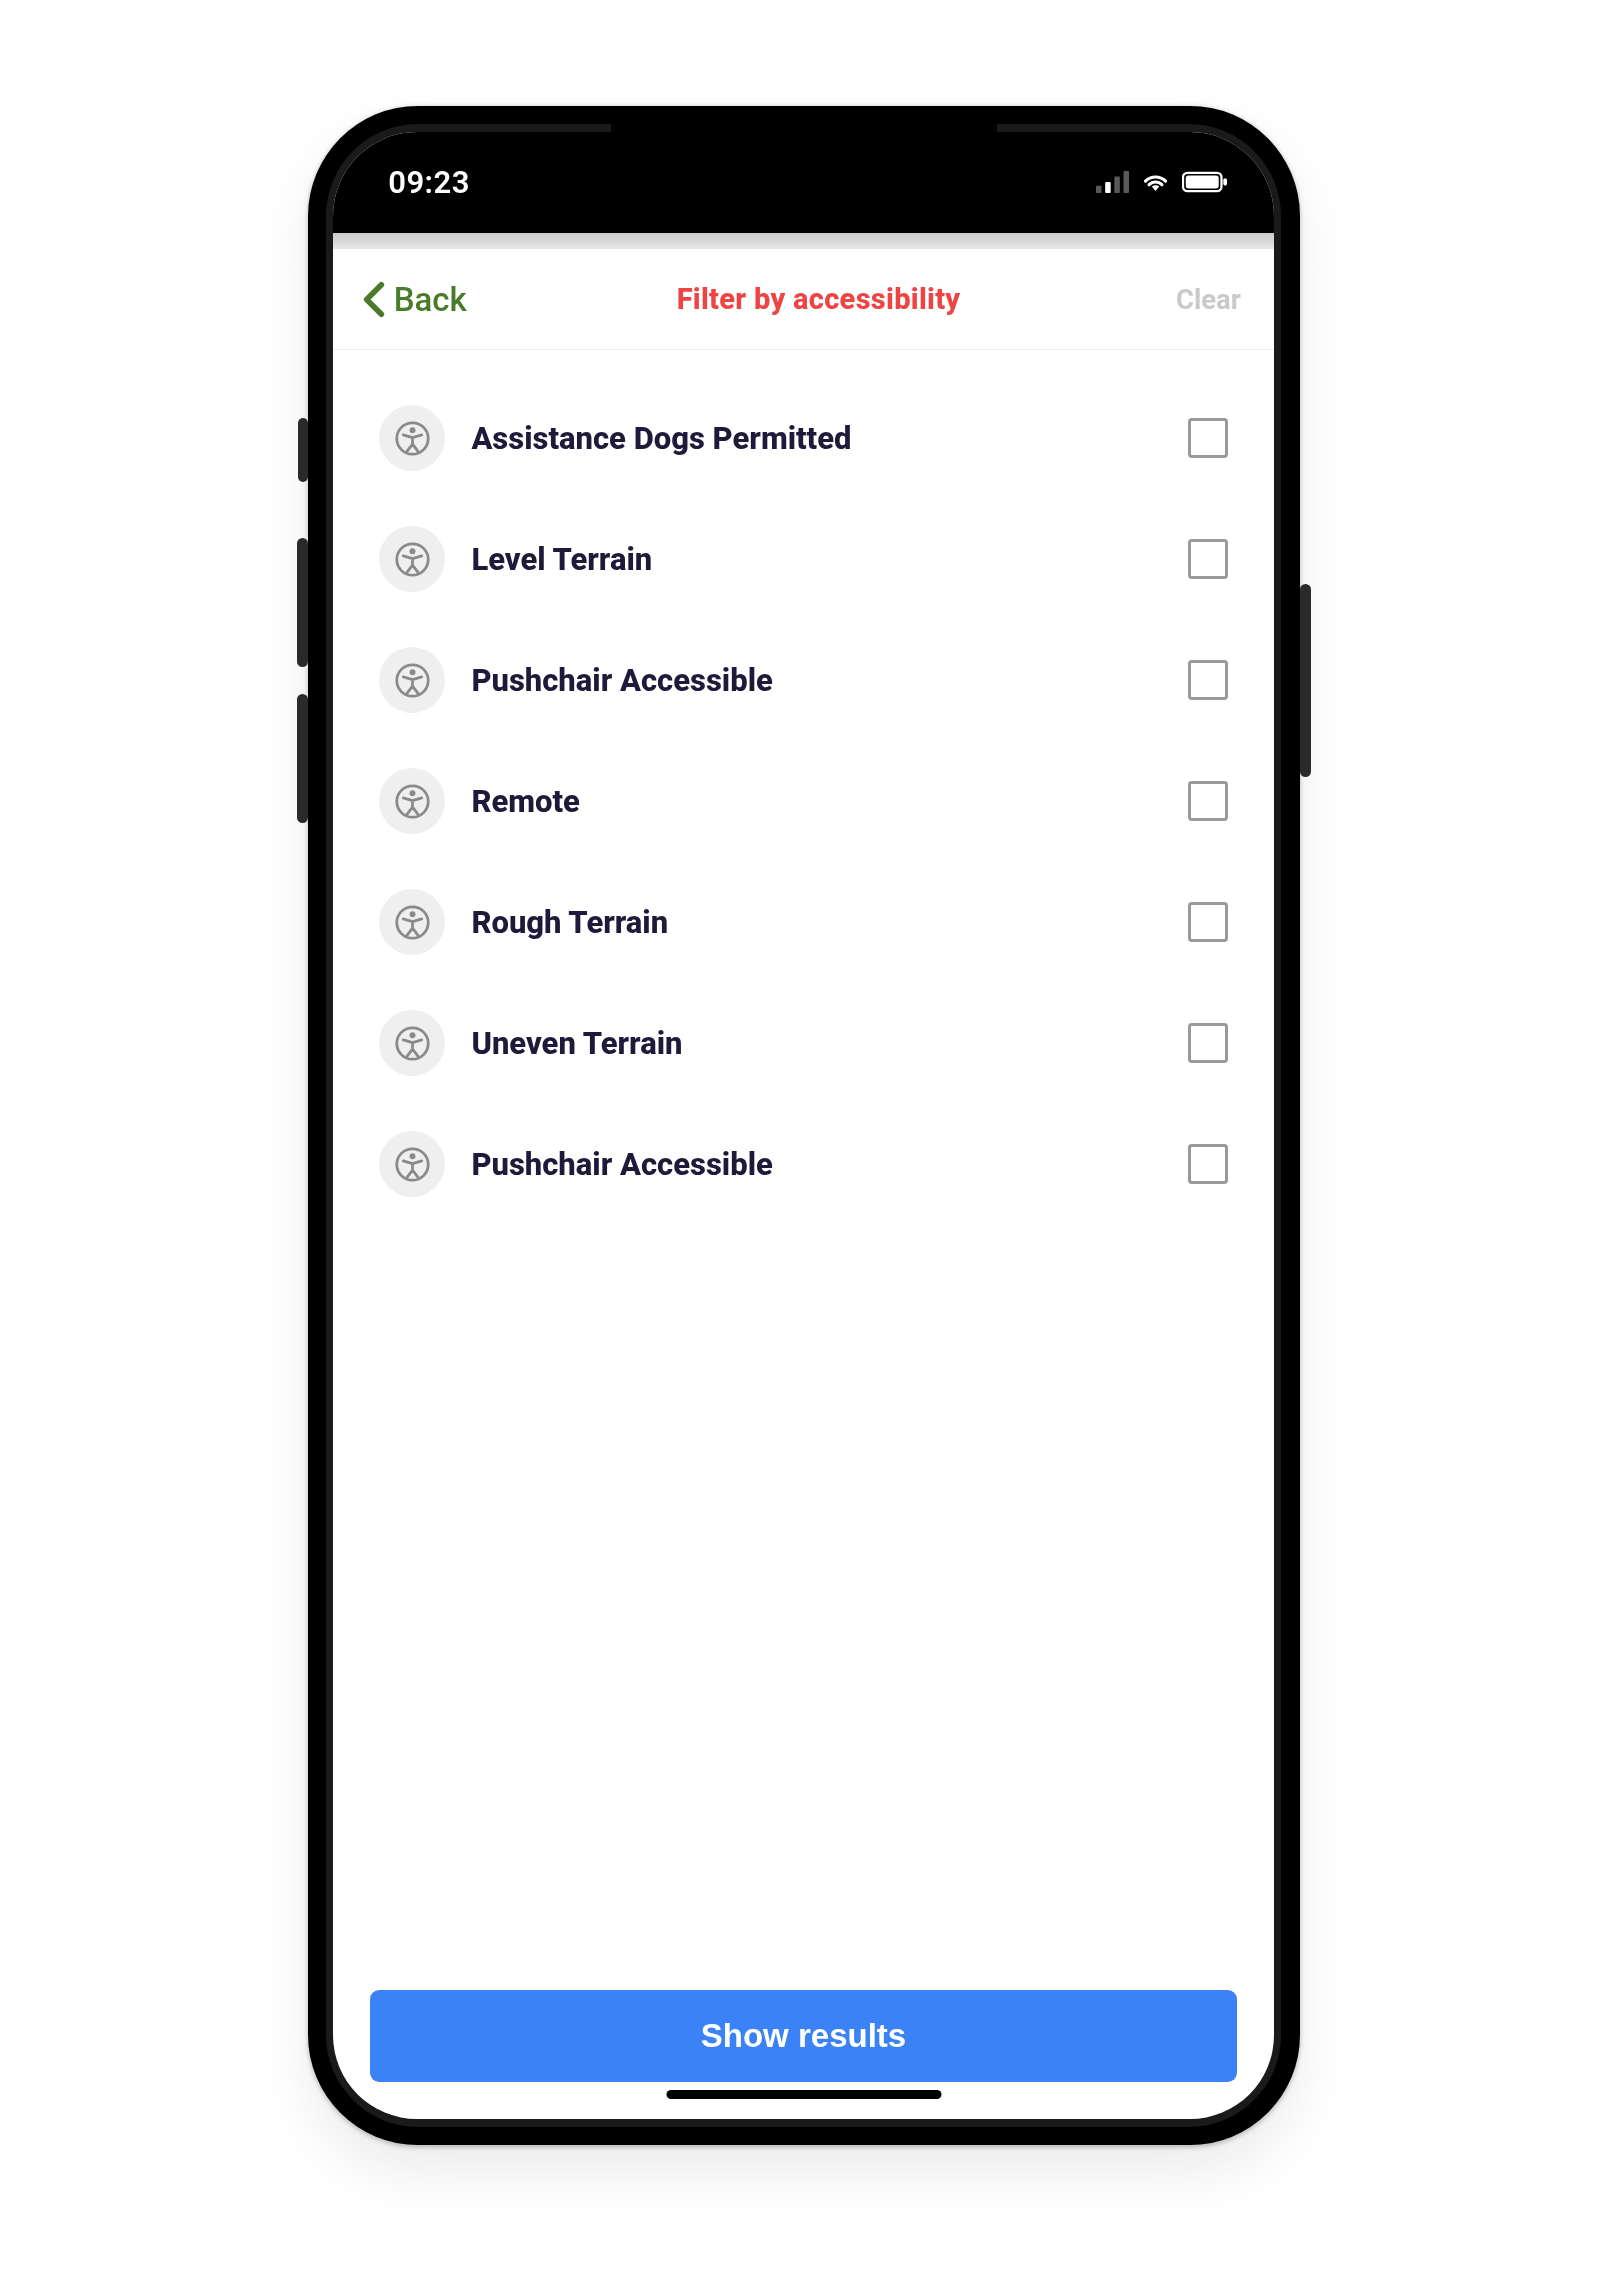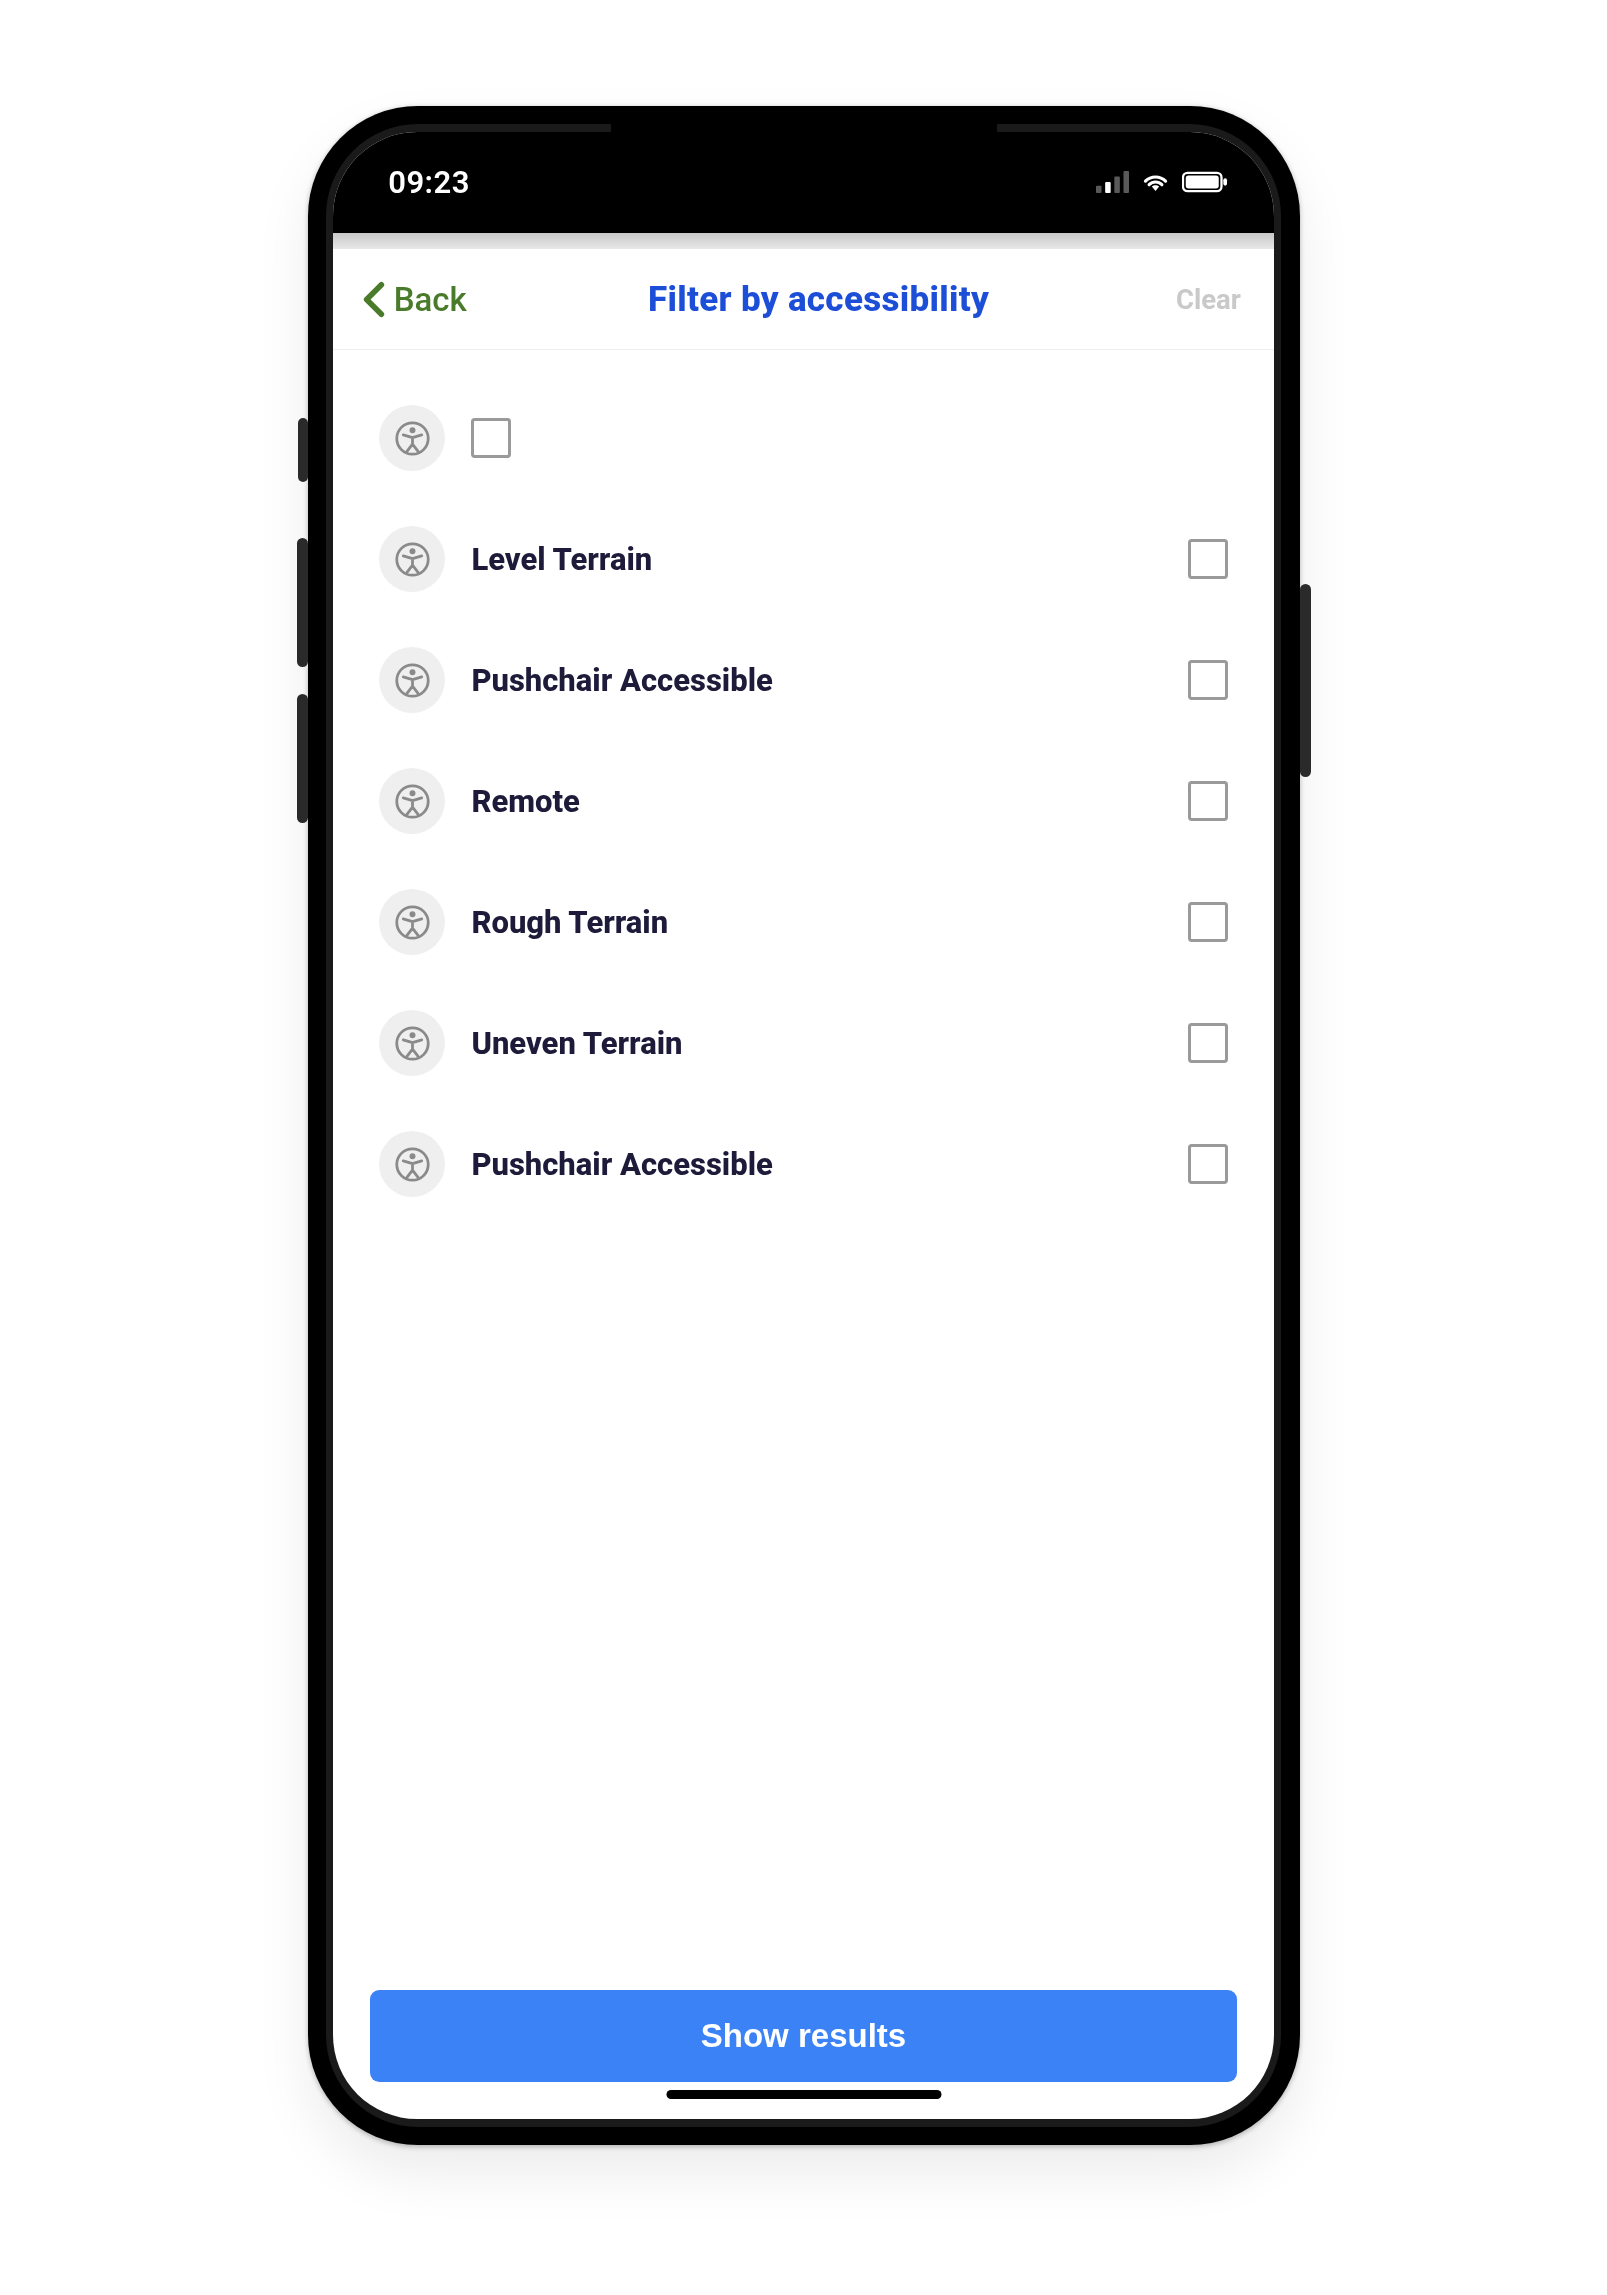--- a/index.html
+++ b/index.html
@@ -117,22 +117,22 @@
     display: flex;
     align-items: center;
     gap: 7px;
     color: #4a7b2a;
     font-size: 33px;
     font-weight: 500;
     cursor: pointer;
   }
   .back-btn svg { display:block; }
   .nav-title {
-    color: #1d4ed8;
-    font-size: 35px;
+    color: #ef4444;
+    font-size: 29px;
     font-weight: 800;
     letter-spacing: 0.3px;
   }
   .clear-btn {
     color: #c9c9c9;
     font-size: 27.5px;
     font-weight: 700;
     cursor: pointer;
     padding: 0 5.5px;
   }
@@ -283,20 +283,21 @@
         <div class="filter-list" id="filter-list">
 
         <div class="filter-row">
               <div class="row-icon-wrap">
   <svg width="37" height="37" viewBox="0 0 40 40">
     <circle cx="20" cy="20" r="17" stroke="#8a8a8a" stroke-width="3" fill="none"></circle>
     <circle cx="20" cy="11" r="3.2" fill="#8a8a8a"></circle>
     <path d="M10 16 L20 19 L30 16 M20 19 L20 26 M20 26 L14 34 M20 26 L26 34" stroke="#8a8a8a" stroke-width="3" fill="none" stroke-linecap="round" stroke-linejoin="round"></path>
   </svg>
               </div>
+              <div class="row-label">Assistance Dogs Permitted</div>
               <div class="row-check"></div>
             </div>
             <div class="filter-row">
               <div class="row-icon-wrap">
   <svg width="37" height="37" viewBox="0 0 40 40">
     <circle cx="20" cy="20" r="17" stroke="#8a8a8a" stroke-width="3" fill="none"></circle>
     <circle cx="20" cy="11" r="3.2" fill="#8a8a8a"></circle>
     <path d="M10 16 L20 19 L30 16 M20 19 L20 26 M20 26 L14 34 M20 26 L26 34" stroke="#8a8a8a" stroke-width="3" fill="none" stroke-linecap="round" stroke-linejoin="round"></path>
   </svg>
               </div>

